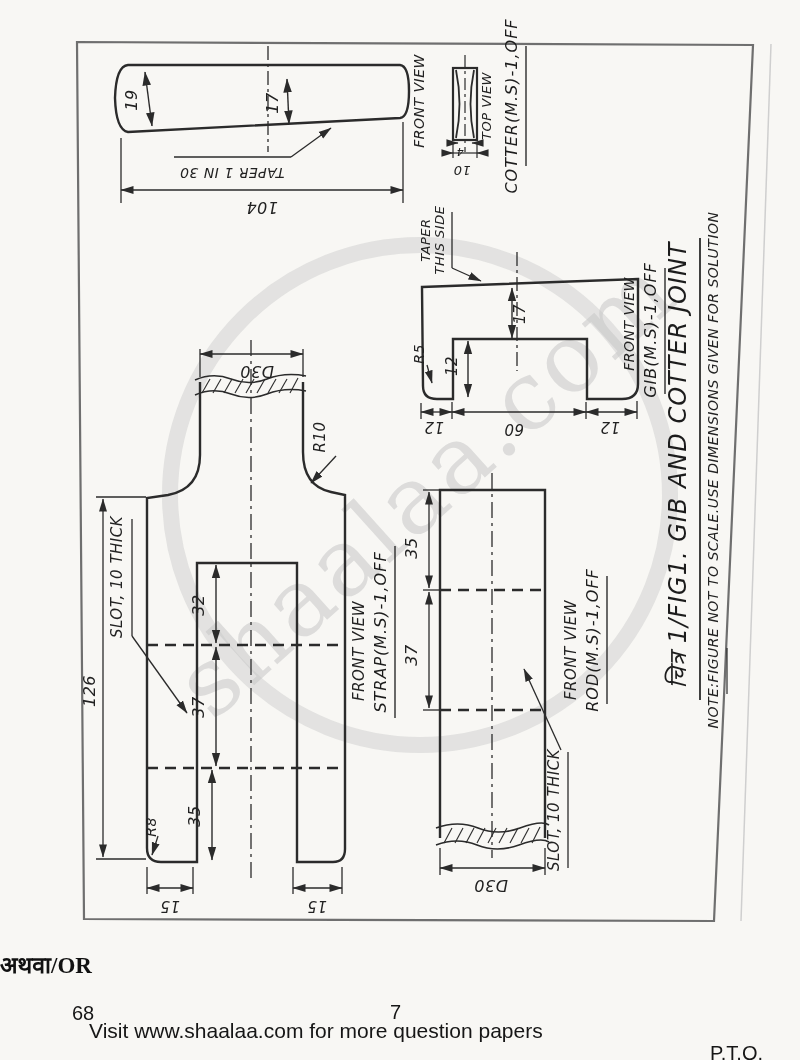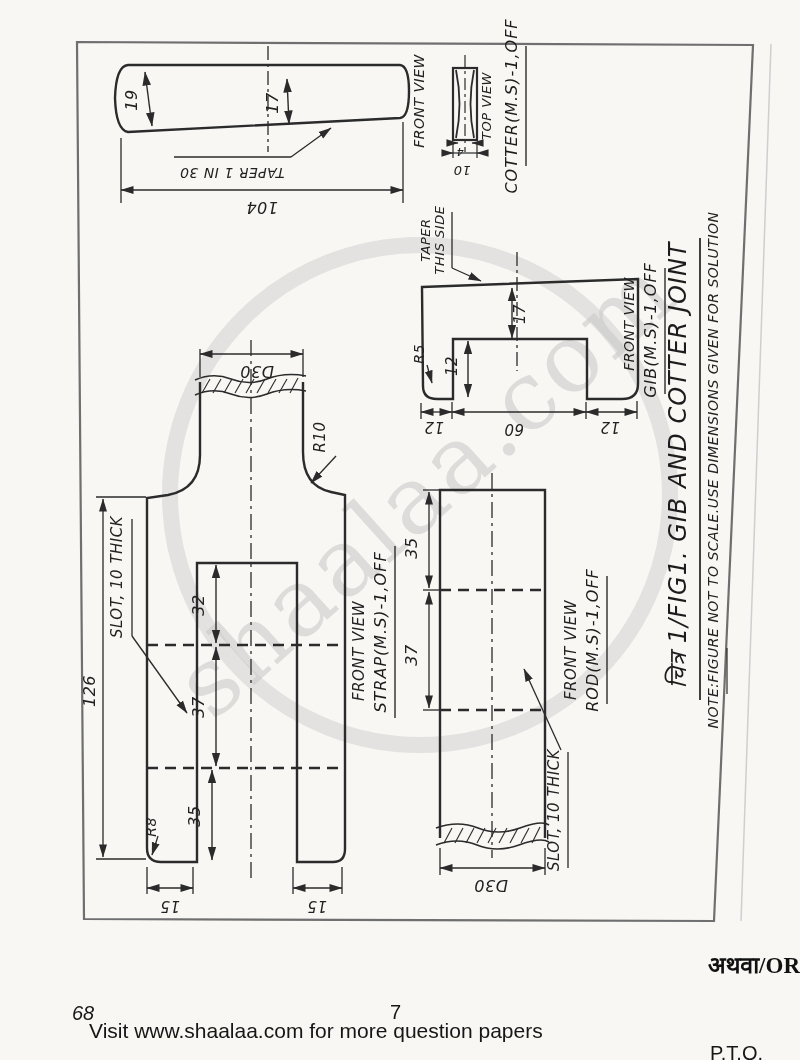--- a/index.html
+++ b/index.html
@@ -2,24 +2,24 @@
 <html><head>
 <meta charset="utf-8">
 <style>
   * { margin:0; padding:0; box-sizing:border-box; }
   body { width:800px; height:1060px; position:relative; background:#f7f6f2; overflow:hidden; }
   .page { position:absolute; left:0; top:0; width:800px; height:1060px; background:#f8f7f4; }
   svg { position:absolute; left:0; top:0; }
   .lbl { font-family:"DejaVu Sans", sans-serif; font-style:italic; fill:#222; letter-spacing:.5px; }
   .lbl-big { font-family:"DejaVu Sans", sans-serif; font-style:italic; fill:#1c1c1c; letter-spacing:1px; }
   .wm-text { font-family:"DejaVu Serif", serif; fill:#c7c7c7; opacity:.55; letter-spacing:3px; }
-  .or-line { position:absolute; top:948px; left:0; width:800px; text-align:right;
+  .or-line { position:absolute; top:948px; left:0; width:800px; text-align:left;
              font:bold 23px "Liberation Serif", serif; color:#111; }
   .ft { position:absolute; font-family:"Liberation Sans", sans-serif; color:#161616; }
-  .ft-68 { left:72px; top:1002px; font-size:20px;font-style:italic; }
+  .ft-68 { left:72px; top:1002px; font-size:20px; }
   .ft-7 { left:390px; top:1001px; font-size:20px; }
   .ft-pto { left:710px; top:1003px; font-size:20px;margin-top:39px; }
   .ft-visit { left:56px; top:1019px; font-size:21px;margin-left:33px; }
 </style>
 </head>
 <body>
 
 <div class="page">
 
 <svg width="800" height="1060" viewBox="0 0 800 1060">

